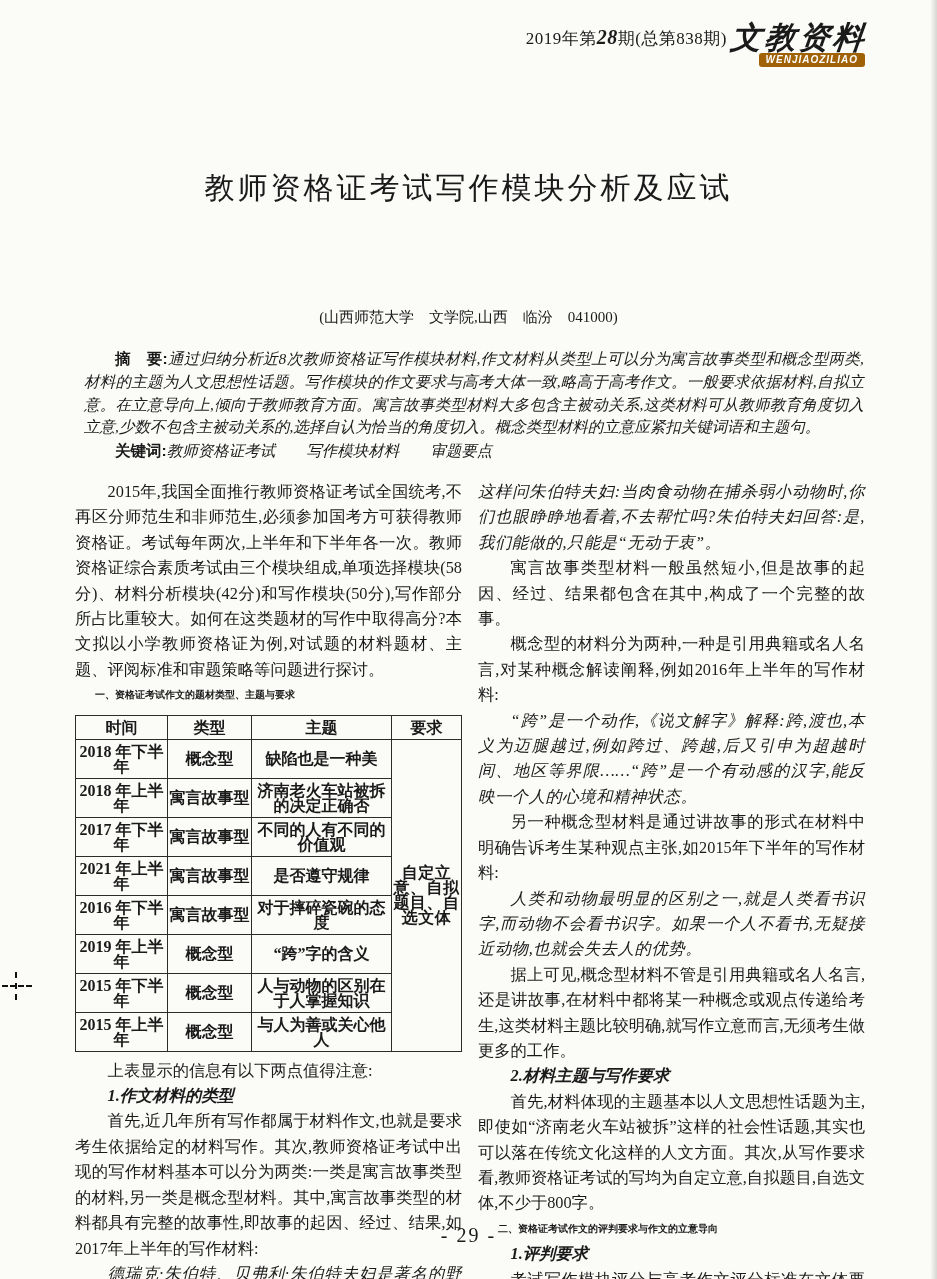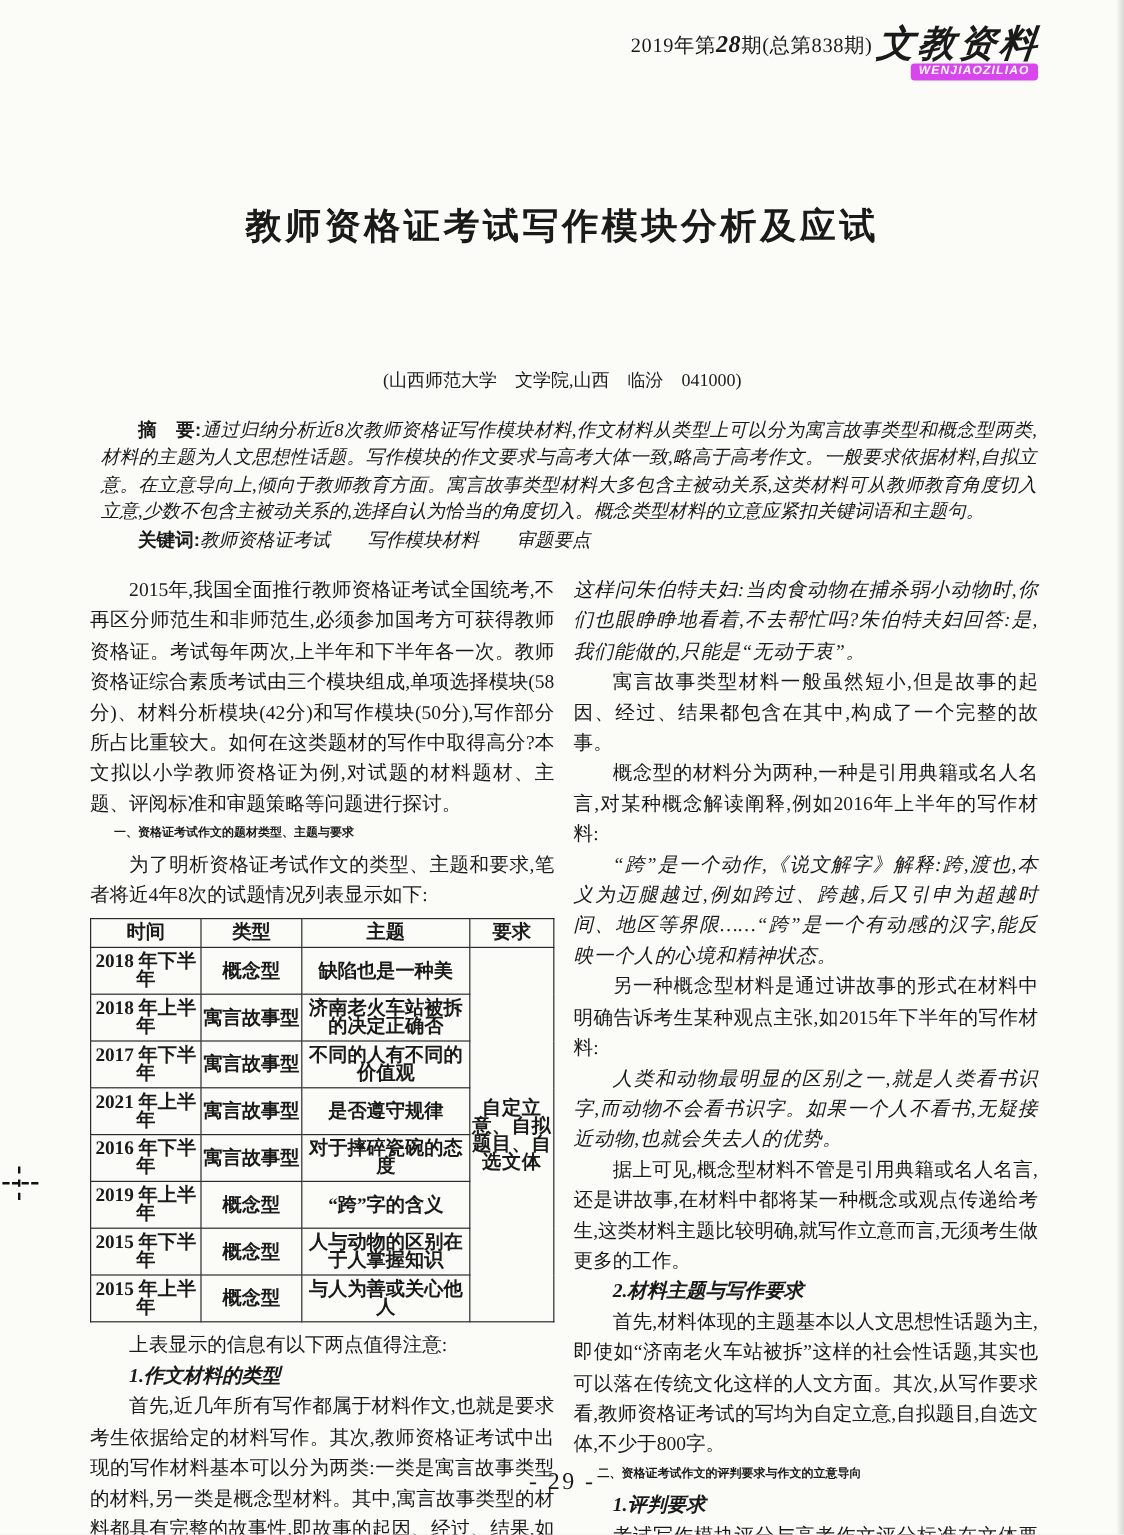--- a/index.html
+++ b/index.html
@@ -14,27 +14,27 @@
   }
   
   .hdr { position:absolute; top:20px; right:70px; text-align:right; }
   .hdr .issue { font-size:17px; letter-spacing:.5px; vertical-align:top; line-height:34px; }
   .hdr .issue .no { font-style:italic; font-weight:bold; font-size:20px; }
   .hdr .logo {
     display:inline-block; font-size:31px; font-weight:bold; font-style:italic;
     font-family:"DejaVu Serif",serif; transform:skewX(-6deg); letter-spacing:3px; line-height:34px;
   }
   .hdr .badge {
-    position:absolute; right:2px; top:33px; background:#d946ef; color:#fff;
+    position:absolute; right:2px; top:33px; background:#a16207; color:#fff;
     font-family:"Liberation Sans",sans-serif; font-weight:bold; font-style:italic;
     font-size:10px; letter-spacing:1px; padding:1px 7px 2px; border-radius:3px;
   }
   
   .title { position:absolute; top:168px; left:0; width:100%; text-align:center;
-           font-size:30px; font-weight:bold; letter-spacing:3px;
+           font-size:30px; font-weight:normal; letter-spacing:3px;
            font-family:"Liberation Serif","DejaVu Serif",serif; }
   .authors { position:absolute; top:248px; left:0; width:100%; text-align:center;
              font-size:21px; font-style:italic; letter-spacing:4px; }
   .affil { position:absolute; top:308px; left:0; width:100%; text-align:center; font-size:15px; }
   .absblock { position:absolute; top:348px; left:84px; width:780px;
               font-size:15.5px; line-height:22.8px; text-align:justify; }
   .absblock p { margin:0; text-indent:2em; }
   .lbl-hei { font-weight:bold; font-style:normal;
              font-family:"Liberation Sans","DejaVu Sans",sans-serif; }
   .kai { font-style:italic; }
@@ -85,21 +85,20 @@
   <div class="affil">(山西师范大学　文学院,山西　临汾　041000)</div>
 
   <div class="absblock">
     <p class="kai"><span class="lbl-hei">摘　要:</span><span>通过归纳分析近8次教师资格证写作模块材料,作文材料从类型上可以分为寓言故事类型和概念型两类,材料的主题为人文思想性话题。写作模块的作文要求与高考大体一致,略高于高考作文。一般要求依据材料,自拟立意。在立意导向上,倾向于教师教育方面。寓言故事类型材料大多包含主被动关系,这类材料可从教师教育角度切入立意,少数不包含主被动关系的,选择自认为恰当的角度切入。概念类型材料的立意应紧扣关键词语和主题句。</span></p>
     <p class="kai kwline"><span class="lbl-hei">关键词:</span><span>教师资格证考试　　写作模块材料　　审题要点</span></p>
   </div>
 
   <div class="col col-left">
     <p>2015年,我国全面推行教师资格证考试全国统考,不再区分师范生和非师范生,必须参加国考方可获得教师资格证。考试每年两次,上半年和下半年各一次。教师资格证综合素质考试由三个模块组成,单项选择模块(58分)、材料分析模块(42分)和写作模块(50分),写作部分所占比重较大。如何在这类题材的写作中取得高分?本文拟以小学教师资格证为例,对试题的材料题材、主题、评阅标准和审题策略等问题进行探讨。</p>
     <p class="sec">一、资格证考试作文的题材类型、主题与要求</p>
-    <p>为了明析资格证考试作文的类型、主题和要求,笔者将近4年8次的试题情况列表显示如下:</p>
 
     <table class="mats">
       <colgroup>
         <col class="c-time">
           <col class="c-type">
           <col class="c-theme">
           <col class="c-req">
       </colgroup>
       <thead>
         <tr>

